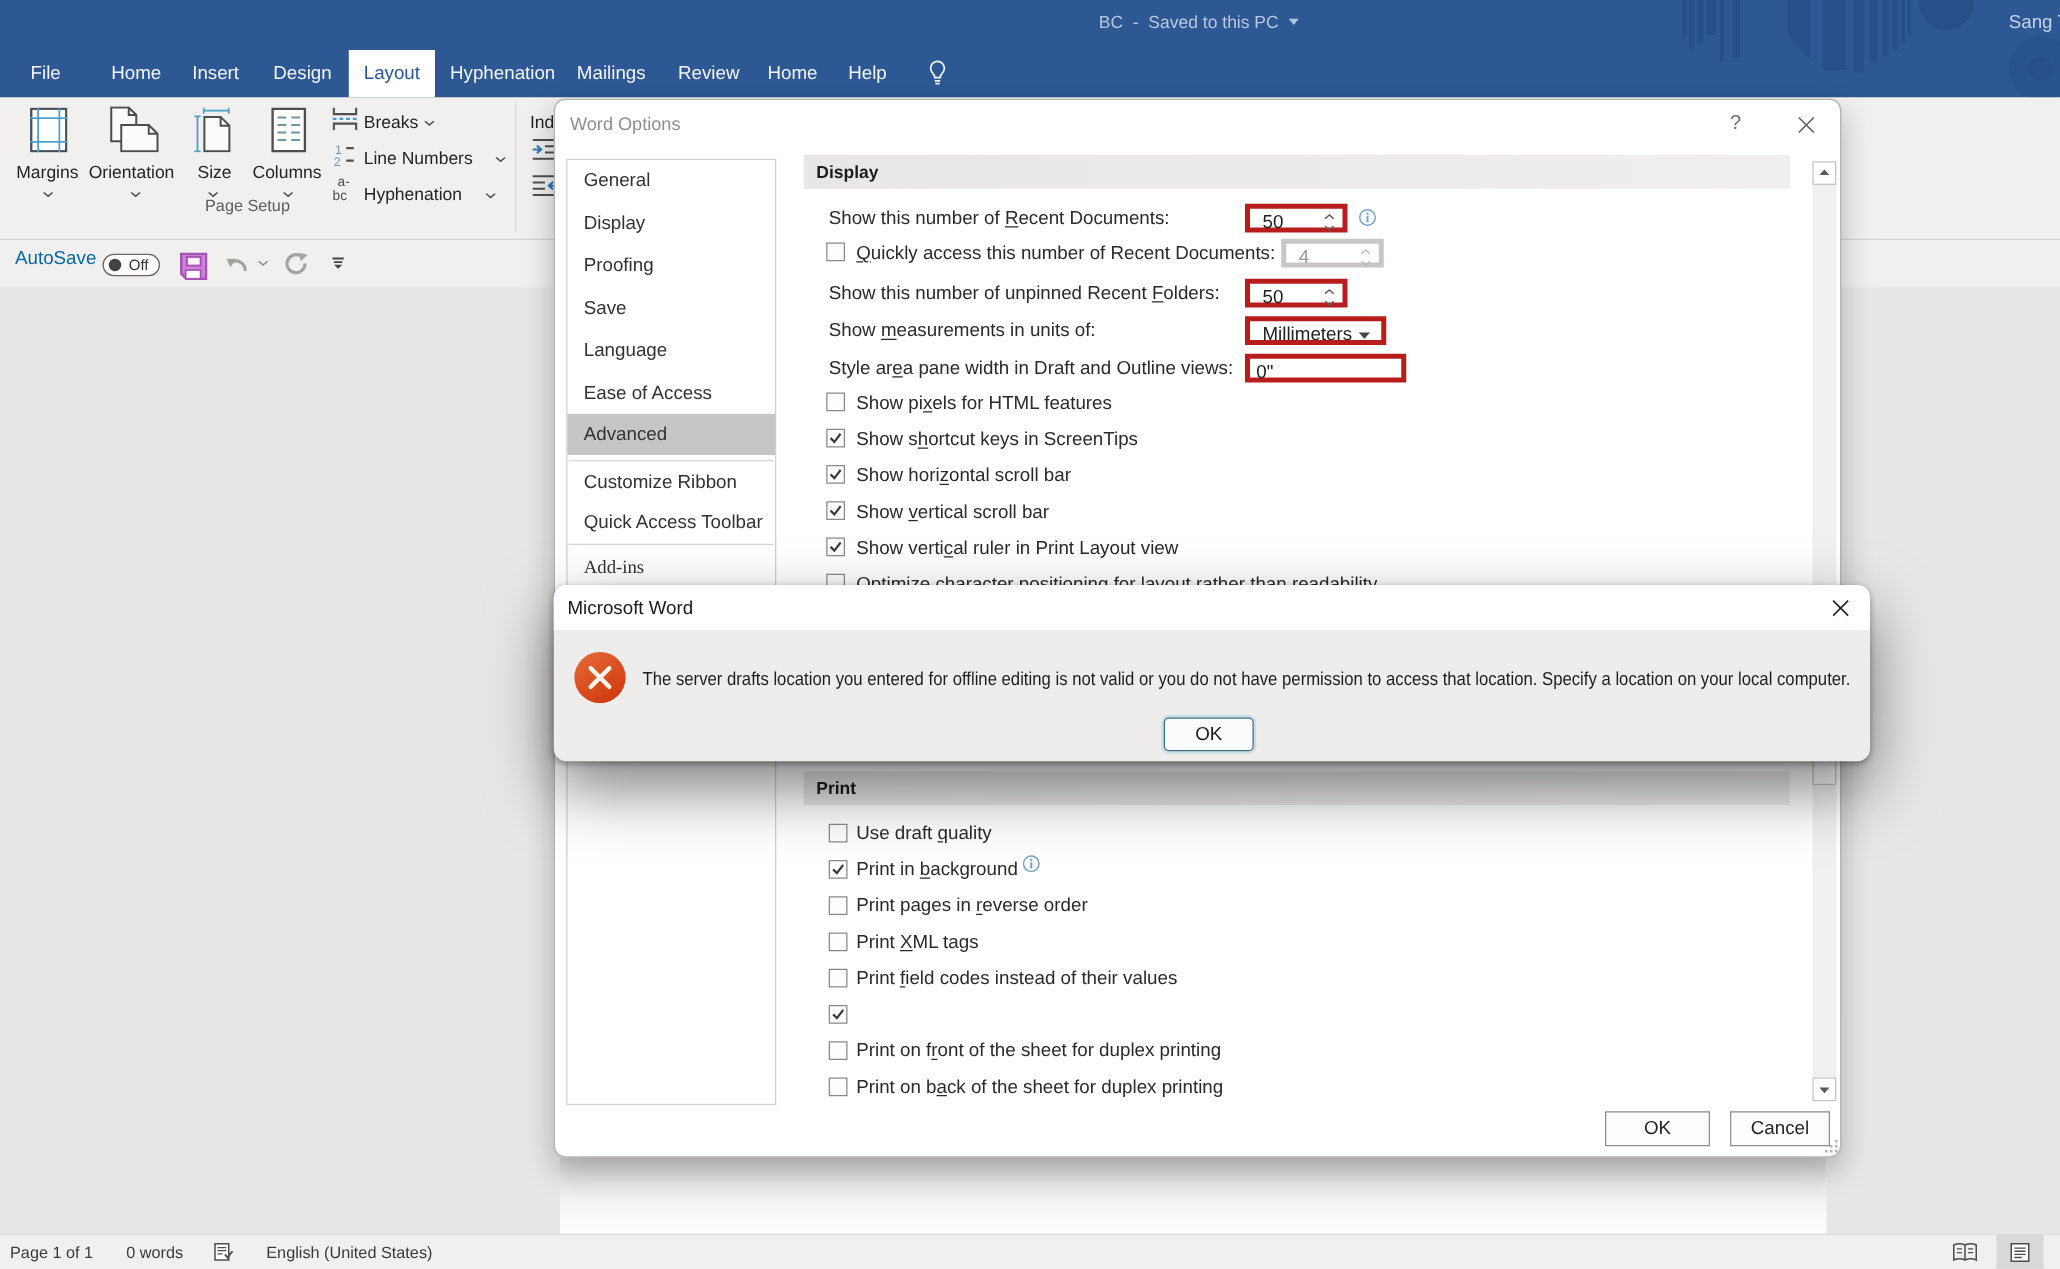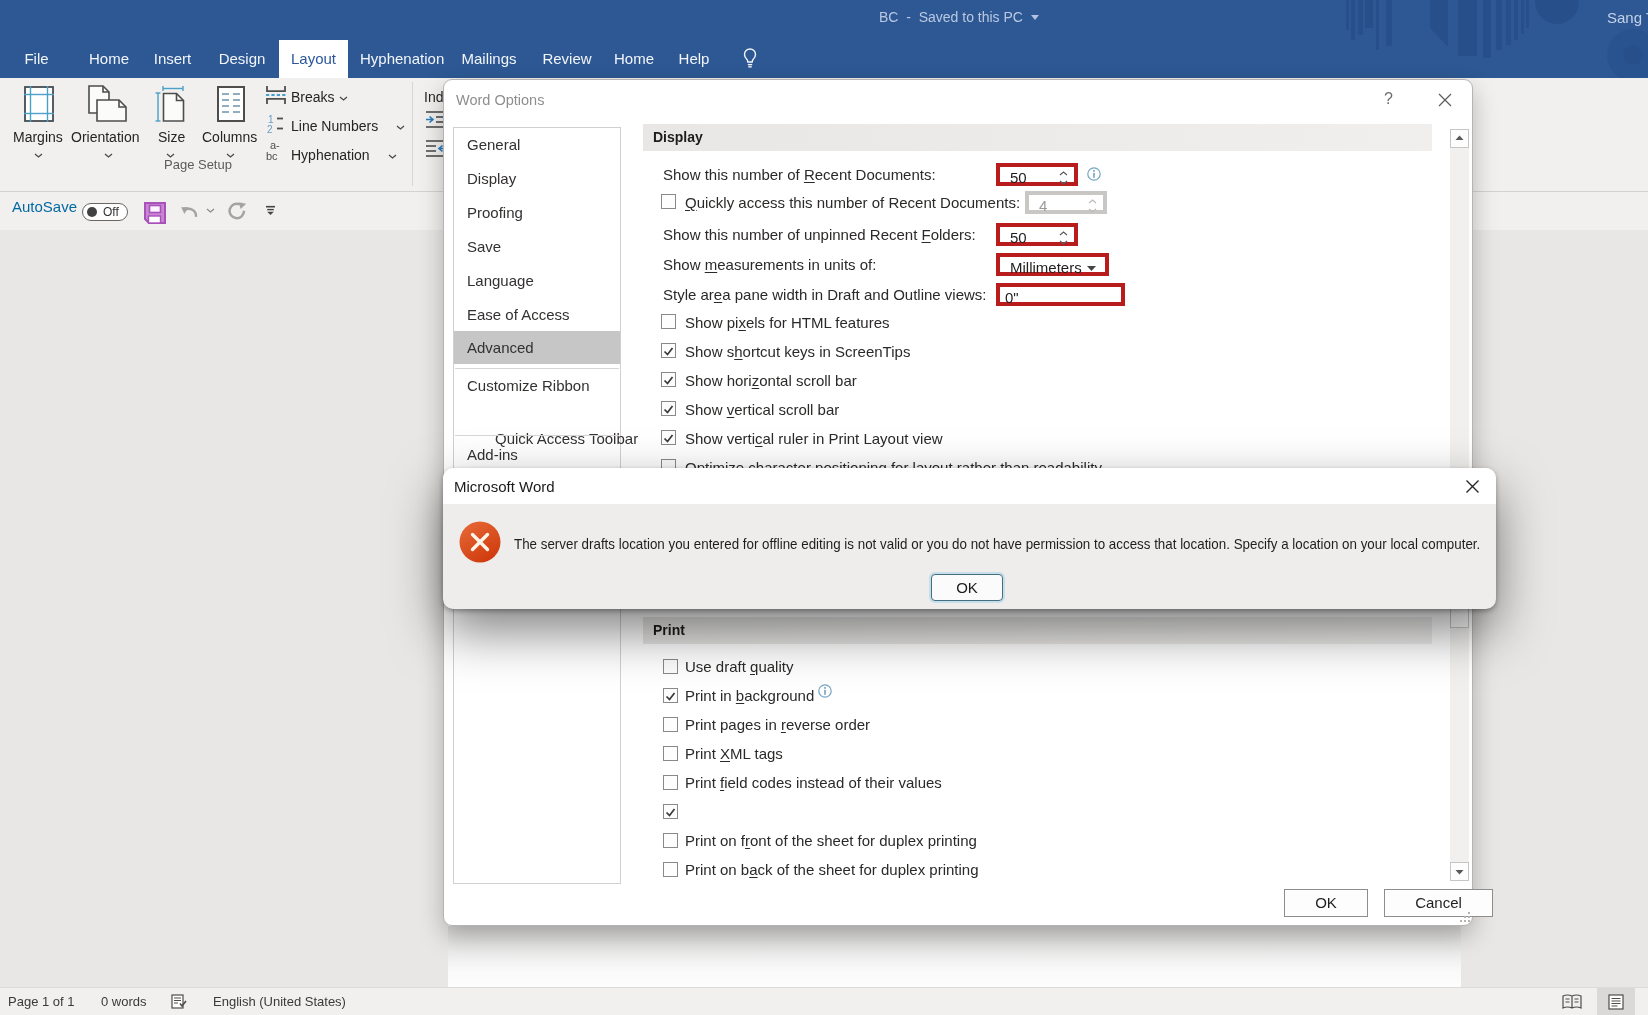--- a/index.html
+++ b/index.html
@@ -287,23 +287,23 @@
   <div class="navitem" style="top:56px;">General</div>
   <div class="navitem" style="top:90px;">Display</div>
   <div class="navitem" style="top:124px;">Proofing</div>
   <div class="navitem" style="top:158px;">Save</div>
   <div class="navitem" style="top:192px;">Language</div>
   <div class="navitem" style="top:226px;">Ease of Access</div>
   <div class="abs" style="left:10px; top:251px; width:166px; height:33px; background:#c6c6c6;"></div>
   <div class="navitem" style="top:259px;">Advanced</div>
   <div class="abs" style="left:11px; top:288px; width:164px; height:1px; background:#d8d6d4;"></div>
   <div class="navitem" style="top:297px;">Customize Ribbon</div>
-  <div class="navitem" style="top:350px;margin-left:28px;">Quick Access Toolbar</div>
+  <div class="navitem" style="top:329px;">Quick Access Toolbar</div>
   <div class="abs" style="left:11px; top:355px; width:164px; height:1px; background:#d8d6d4;"></div>
-  <div class="navitem" style="top:366px;">Add-ins</div>
+  <div class="navitem" style="top:366px;font-family:Liberation Serif, serif;">Add-ins</div>
 
   <div class="secbar" style="top:44px;">
       <div class="sectitle">Display</div>
     </div>
 
   <div class="row" style="left:219px; top:86px;">Show this number of <u>R</u>ecent Documents:</div>
   <div class="spin" style="left:552px; top:83px; width:82px; height:23px;">
     <div class="spintext">50</div>
     <svg class="abs" style="right:5px; top:3px;" width="11" height="16" viewBox="0 0 11 16">
         <polyline points="2,5 5.5,2 9,5" fill="none" stroke="#5a5a5a" stroke-width="1.2"></polyline>
@@ -417,21 +417,21 @@
       </svg>
   </div>
   <div class="abs" style="left:1006px; top:460px; width:19px; height:88px; background:#fdfdfd; border:1px solid #c8c6c4;"></div>
   <div class="abs" style="left:1006px; top:782px; width:19px; height:19px; background:#fdfdfd; border:1px solid #c8c6c4;">
     <svg width="17" height="17" viewBox="0 0 17 17">
         <polygon points="4.5,7 8.5,11.5 12.5,7" fill="#5a5856"></polygon>
       </svg>
   </div>
 
   <div class="abs" style="left:840px; top:809px; width:84px; height:28px; background:#fdfdfd; border:1px solid #8f8d8b; font-size:15px; color:#201f1e; text-align:center; line-height:26px;">OK</div>
-  <div class="abs" style="left:940px; top:809px; width:109px; height:28px; background:#fdfdfd; border:1px solid #8f8d8b; font-size:15px; color:#201f1e; text-align:center; line-height:26px;">Cancel</div>
+  <div class="abs" style="left:940px; top:809px; width:80px; height:28px; background:#fdfdfd; border:1px solid #8f8d8b; font-size:15px; color:#201f1e; text-align:center; line-height:26px;">Cancel</div>
   <svg class="abs" style="left:1016px; top:832px;" width="11" height="11" viewBox="0 0 11 11">
     <g fill="#b5b3b1">
         <rect x="8" y="0" width="2" height="2"></rect>
         <rect x="8" y="4" width="2" height="2"></rect>
         <rect x="8" y="8" width="2" height="2"></rect>
         <rect x="4" y="4" width="2" height="2"></rect>
         <rect x="4" y="8" width="2" height="2"></rect>
         <rect x="0" y="8" width="2" height="2"></rect>
       </g>
   </svg>

